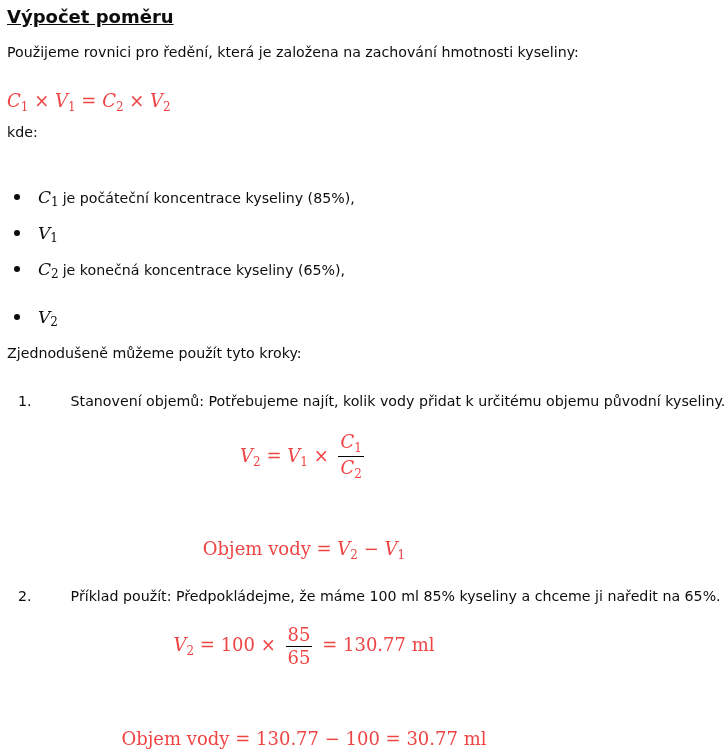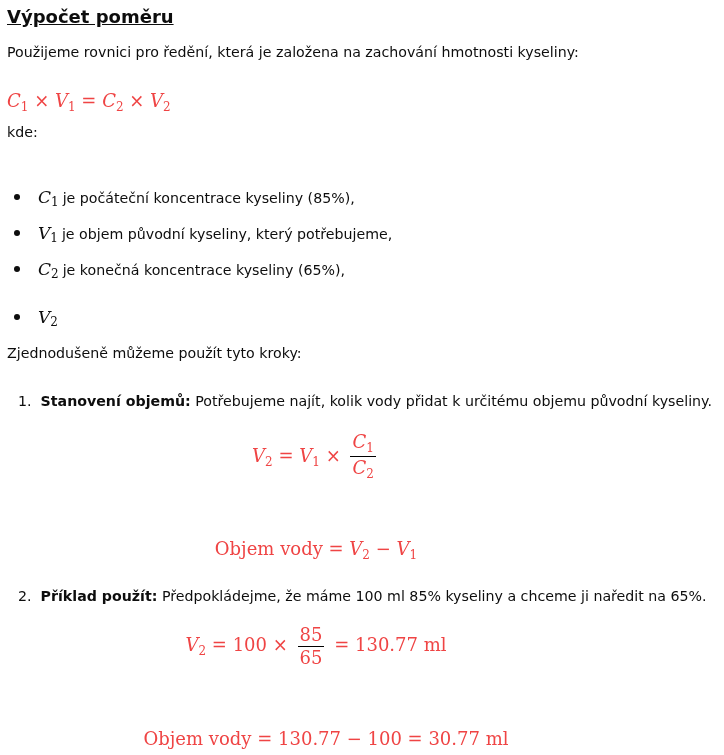--- a/index.html
+++ b/index.html
@@ -17,22 +17,22 @@
     font-family: "DejaVu Serif", "Liberation Serif", serif;
     font-size: 18px; color: #ef4444;
   }
   .math i { font-style: italic; }
   .math sub { font-size: 12px; vertical-align: -4px; font-style: normal; }
   .bullet-item { left: 14px; font-size: 14.2px; display: flex; align-items: baseline; }
   .dot { display: inline-block; width: 6px; height: 6px; border-radius: 50%; background: #0d0d0d; margin-right: 18px; position: relative; top: -3px; }
   .imath { font-family: "DejaVu Serif", serif; font-size: 17px; font-style: italic; margin-right: 4px; }
   .imath sub { font-size: 12px; font-style: normal; vertical-align: -3px; }
   .ol-item { left: 18px; font-size: 14.2px; }
-  .ol-item b { font-weight: 700; }
-  .center-math { left: 12px; width: 608px; text-align: center; }
+  .ol-item b { font-weight: 400; margin-left: 30px; }
+  .center-math { left: 0; width: 608px; text-align: center; }
   .frac { display: inline-flex; flex-direction: column; align-items: center; vertical-align: middle; margin: 0 4px; }
   .frac .num { border-bottom: 1px solid #000; padding: 0 2px 1px; line-height: 1.1; }
   .frac .den { padding-top: 1px; line-height: 1.1; }
 </style>
 </head>
 <body>
 
 <div class="abs title">Výpočet poměru</div>
 
 <div class="abs para" style="top:44px;">Použijeme rovnici pro ředění, která je založena na zachování hmotnosti kyseliny:</div>
@@ -44,21 +44,20 @@
 <div class="abs para" style="top:124px;">kde:</div>
 
 <div class="abs bullet-item" style="top:187px;">
   <span class="dot"></span>
   <span class="imath"><span>C</span><sub>1</sub></span>
   <span>je počáteční koncentrace kyseliny (85%),</span>
 </div>
 <div class="abs bullet-item" style="top:223px;">
   <span class="dot"></span>
   <span class="imath"><span>V</span><sub>1</sub></span>
-  <span>je objem původní kyseliny, který potřebujeme,</span>
 </div>
 <div class="abs bullet-item" style="top:259px;">
   <span class="dot"></span>
   <span class="imath"><span>C</span><sub>2</sub></span>
   <span>je konečná koncentrace kyseliny (65%),</span>
 </div>
 <div class="abs bullet-item" style="top:307px;justify-content:space-between;">
   <span class="dot"></span>
   <span class="imath"><span>V</span><sub>2</sub></span>
 </div>
@@ -86,15 +85,15 @@
 </div>
 
 <div class="abs math center-math" style="top:625px;">
   <i>V</i><sub>2</sub><span> = </span><span>100</span><span> × </span>
   <span class="frac">
       <span class="num">85</span>
       <span class="den">65</span>
     </span><span> = </span><span>130.77 ml</span>
 </div>
 
-<div class="abs math center-math" style="top:728px;padding-left:10px;">
+<div class="abs math center-math" style="top:728px;">
   <span>Objem vody</span><span> = 130.77 − 100 = 30.77 ml</span>
 </div>
 
 </body></html>

